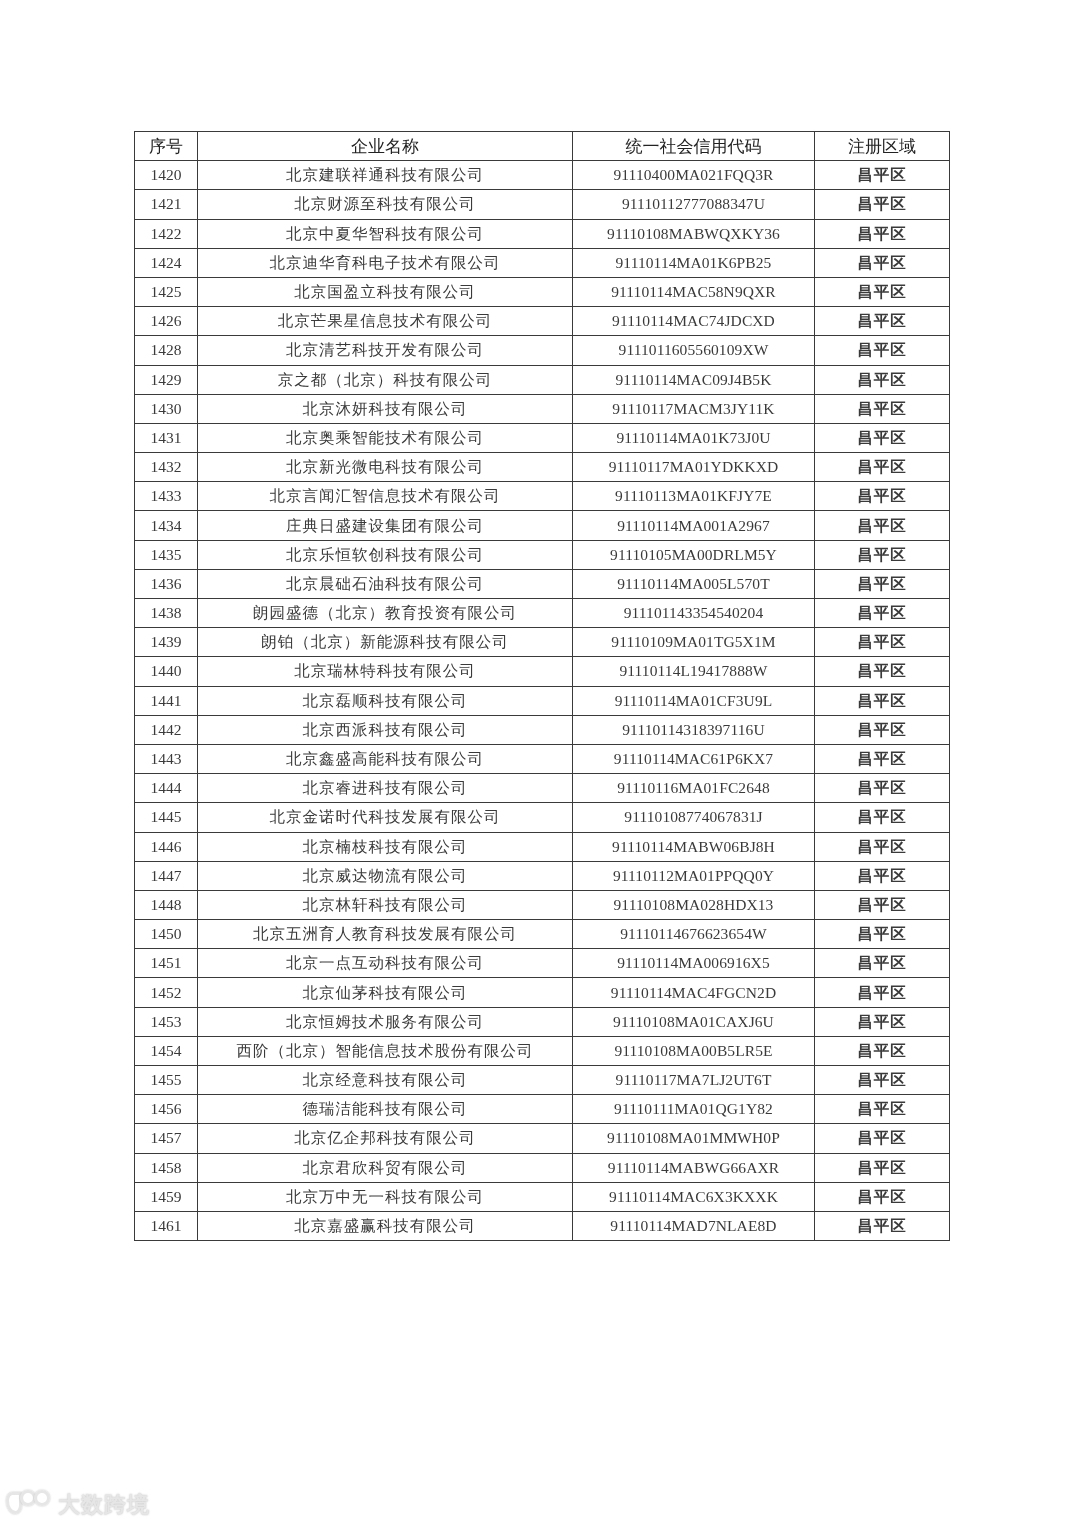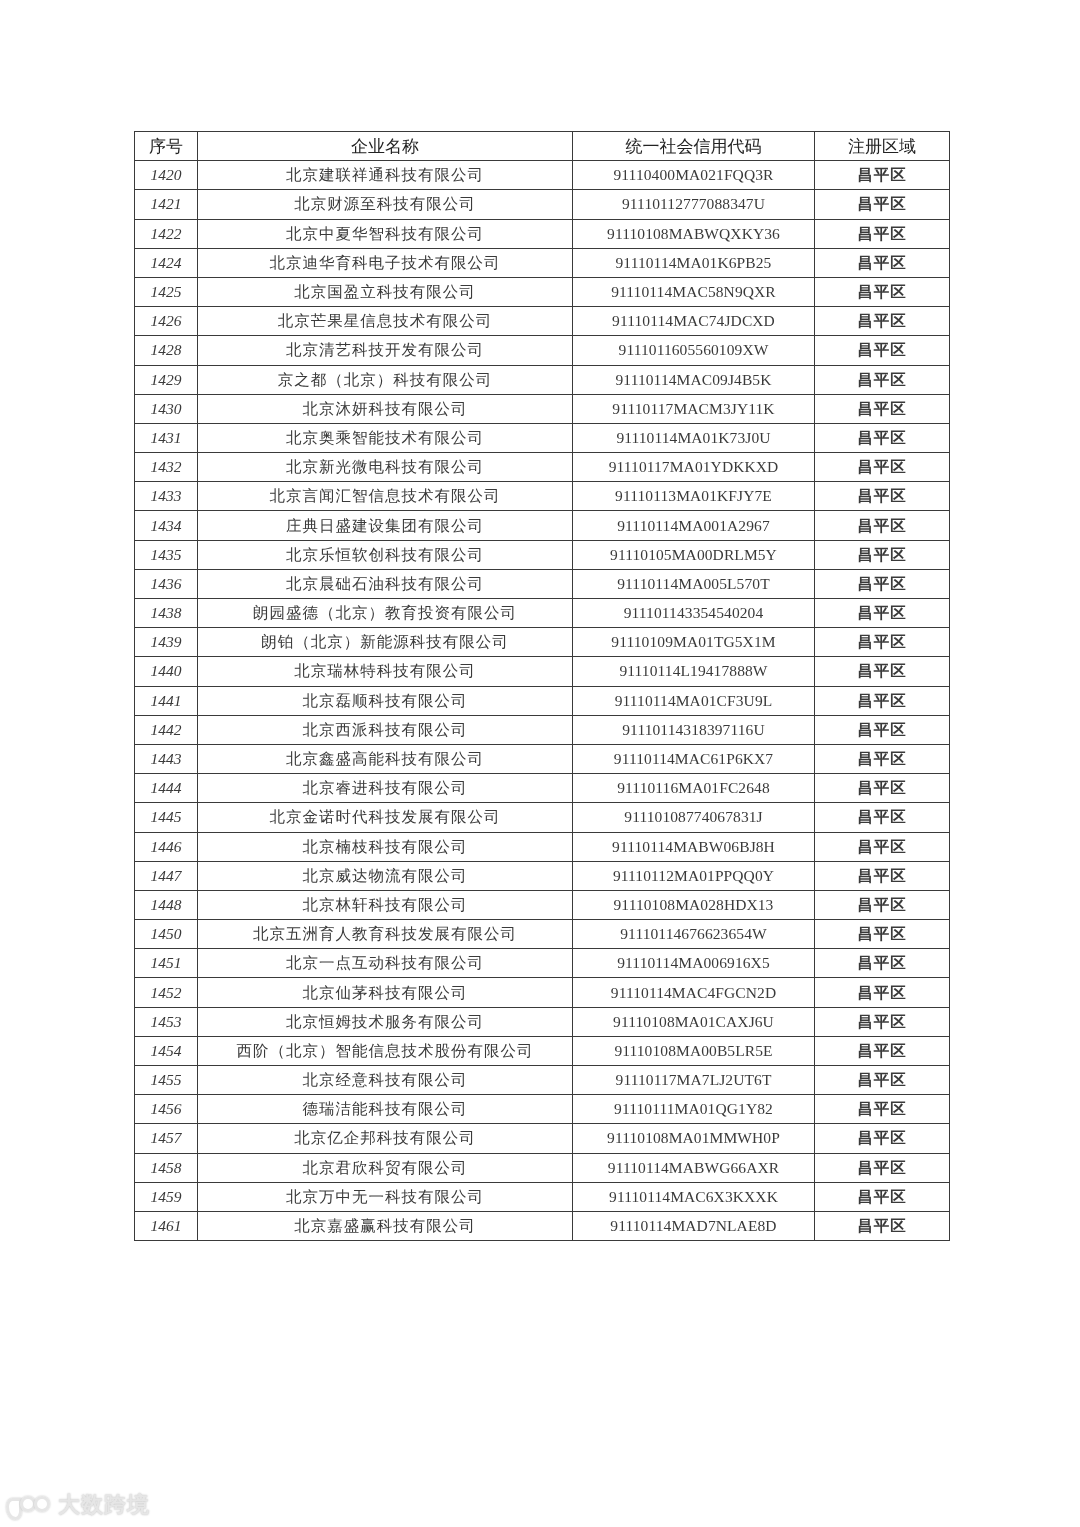--- a/index.html
+++ b/index.html
@@ -5,25 +5,25 @@
   html, body { margin: 0; padding: 0; background: #ffffff; }
   body { width: 1080px; height: 1527px; position: relative; overflow: hidden;
          font-family: "DejaVu Serif", "Liberation Serif", serif; color: #333; }
   .page { position: absolute; left: 0; top: 0; width: 1080px; height: 1517px; }
   table.roster { position: absolute; left: 134px; top: 131px; width: 815px;
                  border-collapse: collapse; table-layout: fixed; }
   table.roster th, table.roster td { border: 1.3px solid #3a3a3a; text-align: center;
                  padding: 0; height: 28.2px; line-height: 28px; overflow: hidden; white-space: nowrap; }
   table.roster th { font-size: 17px; font-weight: normal; color: #222; }
   table.roster td { font-size: 15.5px; color: #3a3a3a; }
-  td.num { font-family: "Liberation Serif", "DejaVu Serif", serif; font-size: 16px; font-style: italic; }
+  td.num { font-family: "Liberation Serif", "DejaVu Serif", serif; font-size: 16px; }
   td.code { font-family: "Liberation Serif", "DejaVu Serif", serif; font-size: 15.5px; letter-spacing: 0.1px; }
   td.name { font-size: 16.5px; letter-spacing: 1px; }
   td.region { font-size: 16.5px; letter-spacing: 1px; font-weight: bold; }
-  .watermark { position: absolute; left: 6px; top: 1490px; display: flex; align-items: flex-end;
+  .watermark { position: absolute; left: 6px; top: 1490px; display: flex; align-items: flex-start;
                gap: 6px; color: #e6e6e6; font-family: "DejaVu Sans", sans-serif; font-size: 22px;
                text-shadow: 0 0 2px #bdbdbd; font-weight: bold; letter-spacing: 1px; }
   .wm-logo { width: 46px; height: 24px; position: relative; }
   .wm-logo span { position: absolute; border: 3px solid #e6e6e6; border-radius: 50%;
                   box-shadow: 0 0 2px #bdbdbd; }
 </style>
 </head>
 <body>
 
 <div class="page">

